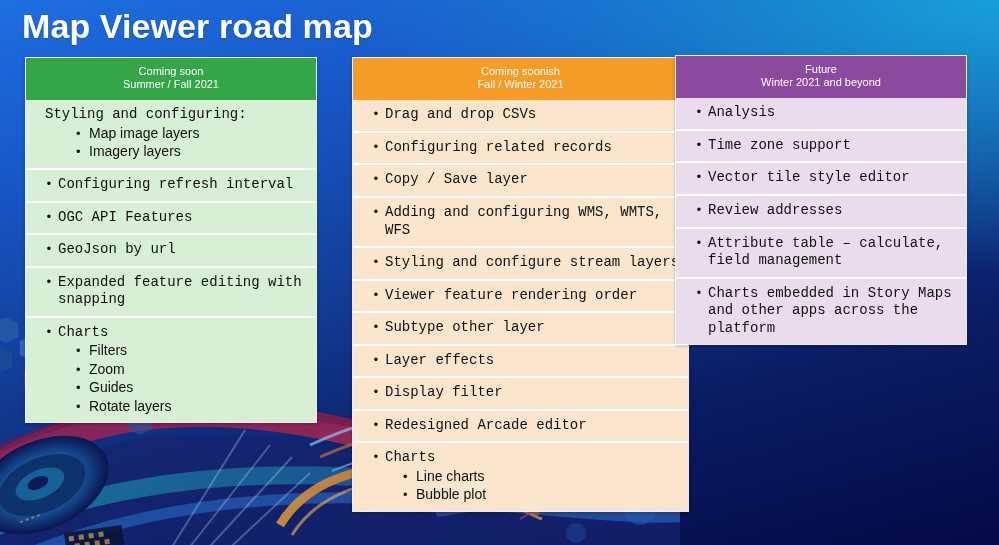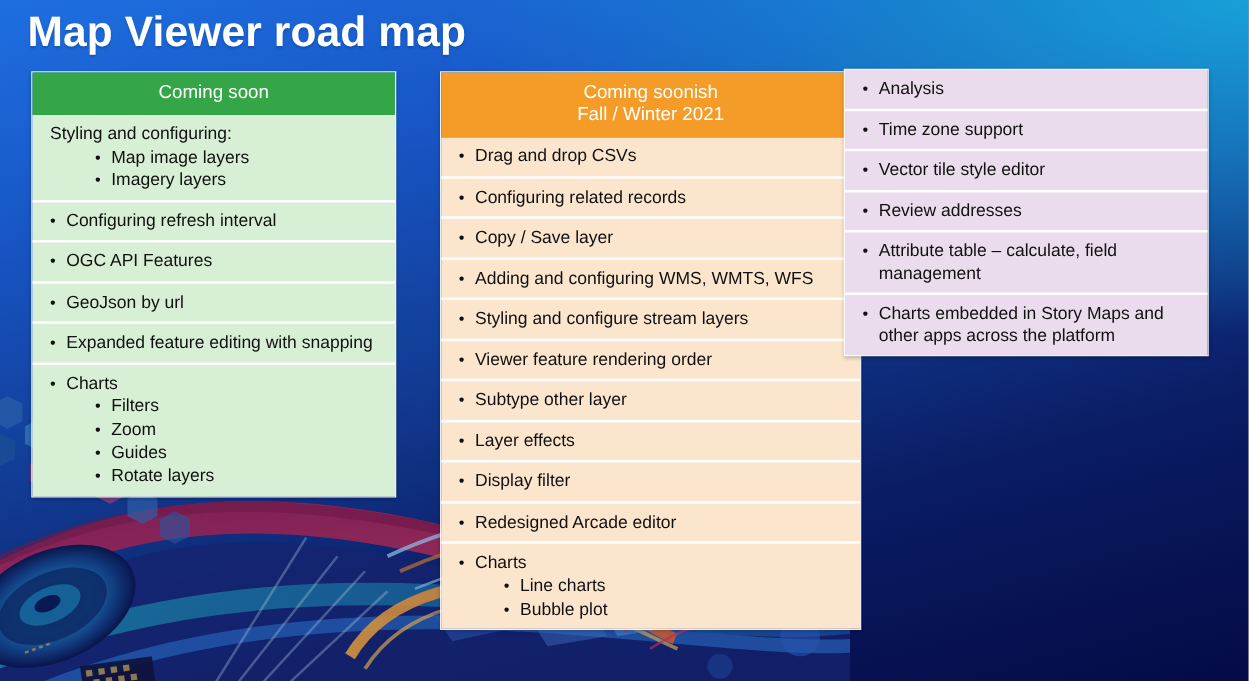--- a/index.html
+++ b/index.html
@@ -56,21 +56,21 @@
   #col-2 { left: 675px; top: 55px; width: 292px; }
 
   .col-header {
     text-align: center;
     color: #FFFFFF;
     padding: 7px 6px 9px 6px;
     line-height: 1.2;
   }
   .col-header .hl {
     display: block;
-    font-size: 15px;
+    font-size: 11px;
     font-weight: normal;
   }
 
   .col-body { }
 
   .row {
     position: relative;
     padding: 6px 8px 7px 10px;
     border-top: 2px solid #FFFFFF;
     min-height: 30px;
@@ -90,21 +90,21 @@
     flex: 0 0 auto;
     width: 13px;
     text-align: left;
     font-size: 13px;
     line-height: 1.35;
     color: #101010;
   }
   .txt { flex: 1 1 auto; }
 
   
-  .lvl-0 { margin-left: 4px; }
+  .lvl-0 { margin-left: 9px; font-family: Liberation Mono, monospace; }
   .lvl-1 { margin-left: 40px; }
 
   
   .theme-green  .col-header { background: #34A647; }
   .theme-green  .col-body   { background: #D7EFD4; }
   .theme-orange .col-header { background: #F59B28; }
   .theme-orange .col-body   { background: #FBE5CD; }
   .theme-purple .col-header { background: #8C4A9E; }
   .theme-purple .col-body   { background: #EADCEC; }
 
@@ -223,20 +223,21 @@
           <rect x="58" y="224" width="3" height="2"></rect>
       </g>
     </g>
   </svg>
 
   <h1 id="title">Map Viewer road map</h1>
 
   <div class="column theme-green" id="col-0">
       <div class="col-header" style="background: rgb(52, 166, 71);">
         <span class="hl">Coming soon</span>
+        <span class="hl">Summer / Fall 2021</span>
       </div>
       <div class="col-body" style="background: rgb(215, 239, 212);">
         <div class="row">
           <div class="row-line lvl-0 nobul">
             <span class="txt">Styling and configuring:</span>
           </div>
           <div class="row-line lvl-1">
             <span class="bullet">•</span>
             <span class="txt">Map image layers</span>
           </div>
@@ -369,20 +370,24 @@
             <span class="txt">Line charts</span>
           </div>
           <div class="row-line lvl-1">
             <span class="bullet">•</span>
             <span class="txt">Bubble plot</span>
           </div>
         </div>
       </div>
     </div>
   <div class="column theme-purple" id="col-2">
+      <div class="col-header" style="background: rgb(140, 74, 158);">
+        <span class="hl">Future</span>
+        <span class="hl">Winter 2021 and beyond</span>
+      </div>
       <div class="col-body" style="background: rgb(234, 220, 236);">
         <div class="row">
           <div class="row-line lvl-0">
             <span class="bullet">•</span>
             <span class="txt">Analysis</span>
           </div>
         </div>
         <div class="row">
           <div class="row-line lvl-0">
             <span class="bullet">•</span>

